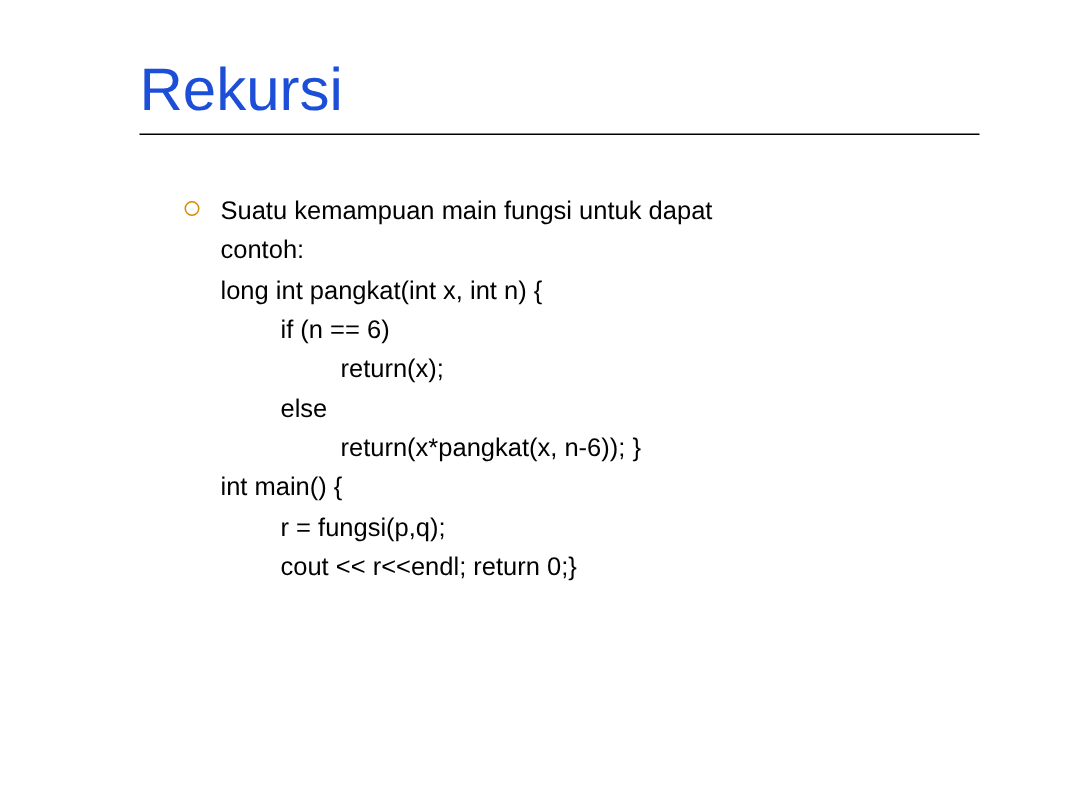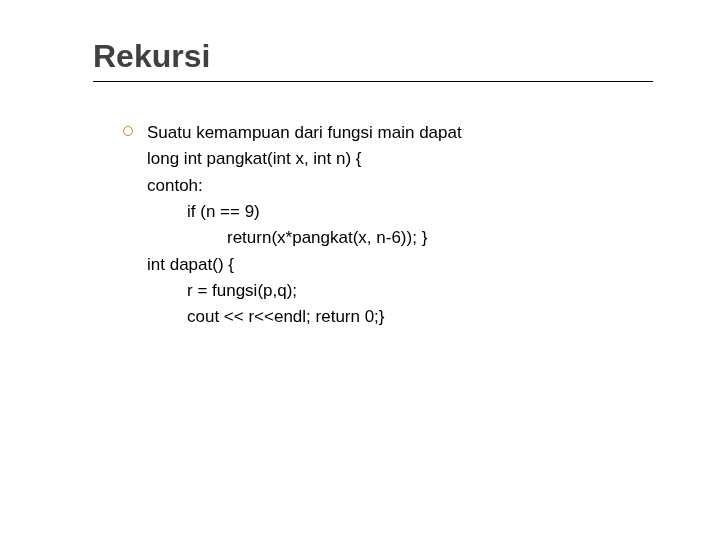--- a/index.html
+++ b/index.html
@@ -9,23 +9,23 @@
     background: #ffffff;
     font-family: Verdana, Geneva, sans-serif;
     color: #000000;
     position: relative;
     overflow: hidden;
   }
   .slide {
     padding: 38px 0 0 93px;
   }
   .title {
-    font-size: 32px;
-    font-weight: 700;
-    color: #404040;
+    font-size: 40px;
+    font-weight: 400;
+    color: #1d4ed8;
     margin-bottom: 6px;
   }
   .underline {
     height: 1px;
     background: #000;
     width: 560px;
     margin-bottom: 38px;
   }
   .body {
     padding-left: 30px;
@@ -55,24 +55,26 @@
 </head>
 <body>
 
 <div class="slide">
   <div class="title">Rekursi</div>
   <div class="underline"></div>
   <div class="body">
     <div class="bullet-row">
       <div class="bullet"></div>
       <div class="content" id="content">
-          <div class="line ">Suatu kemampuan dari fungsi main dapat</div>
+          <div class="line ">Suatu kemampuan main fungsi untuk dapat</div>
+          <div class="line ">contoh:</div>
           <div class="line ">long int pangkat(int x, int n) {</div>
-          <div class="line ">contoh:</div>
-          <div class="line i1">if (n == 9)</div>
+          <div class="line i1">if (n == 6)</div>
+          <div class="line i2">return(x);</div>
+          <div class="line i1">else</div>
           <div class="line i2">return(x*pangkat(x, n-6)); }</div>
-          <div class="line ">int dapat() {</div>
+          <div class="line ">int main() {</div>
           <div class="line i1">r = fungsi(p,q);</div>
           <div class="line i1">cout &lt;&lt; r&lt;&lt;endl; return 0;}</div>
         </div>
     </div>
   </div>
 </div>
 
 </body></html>

